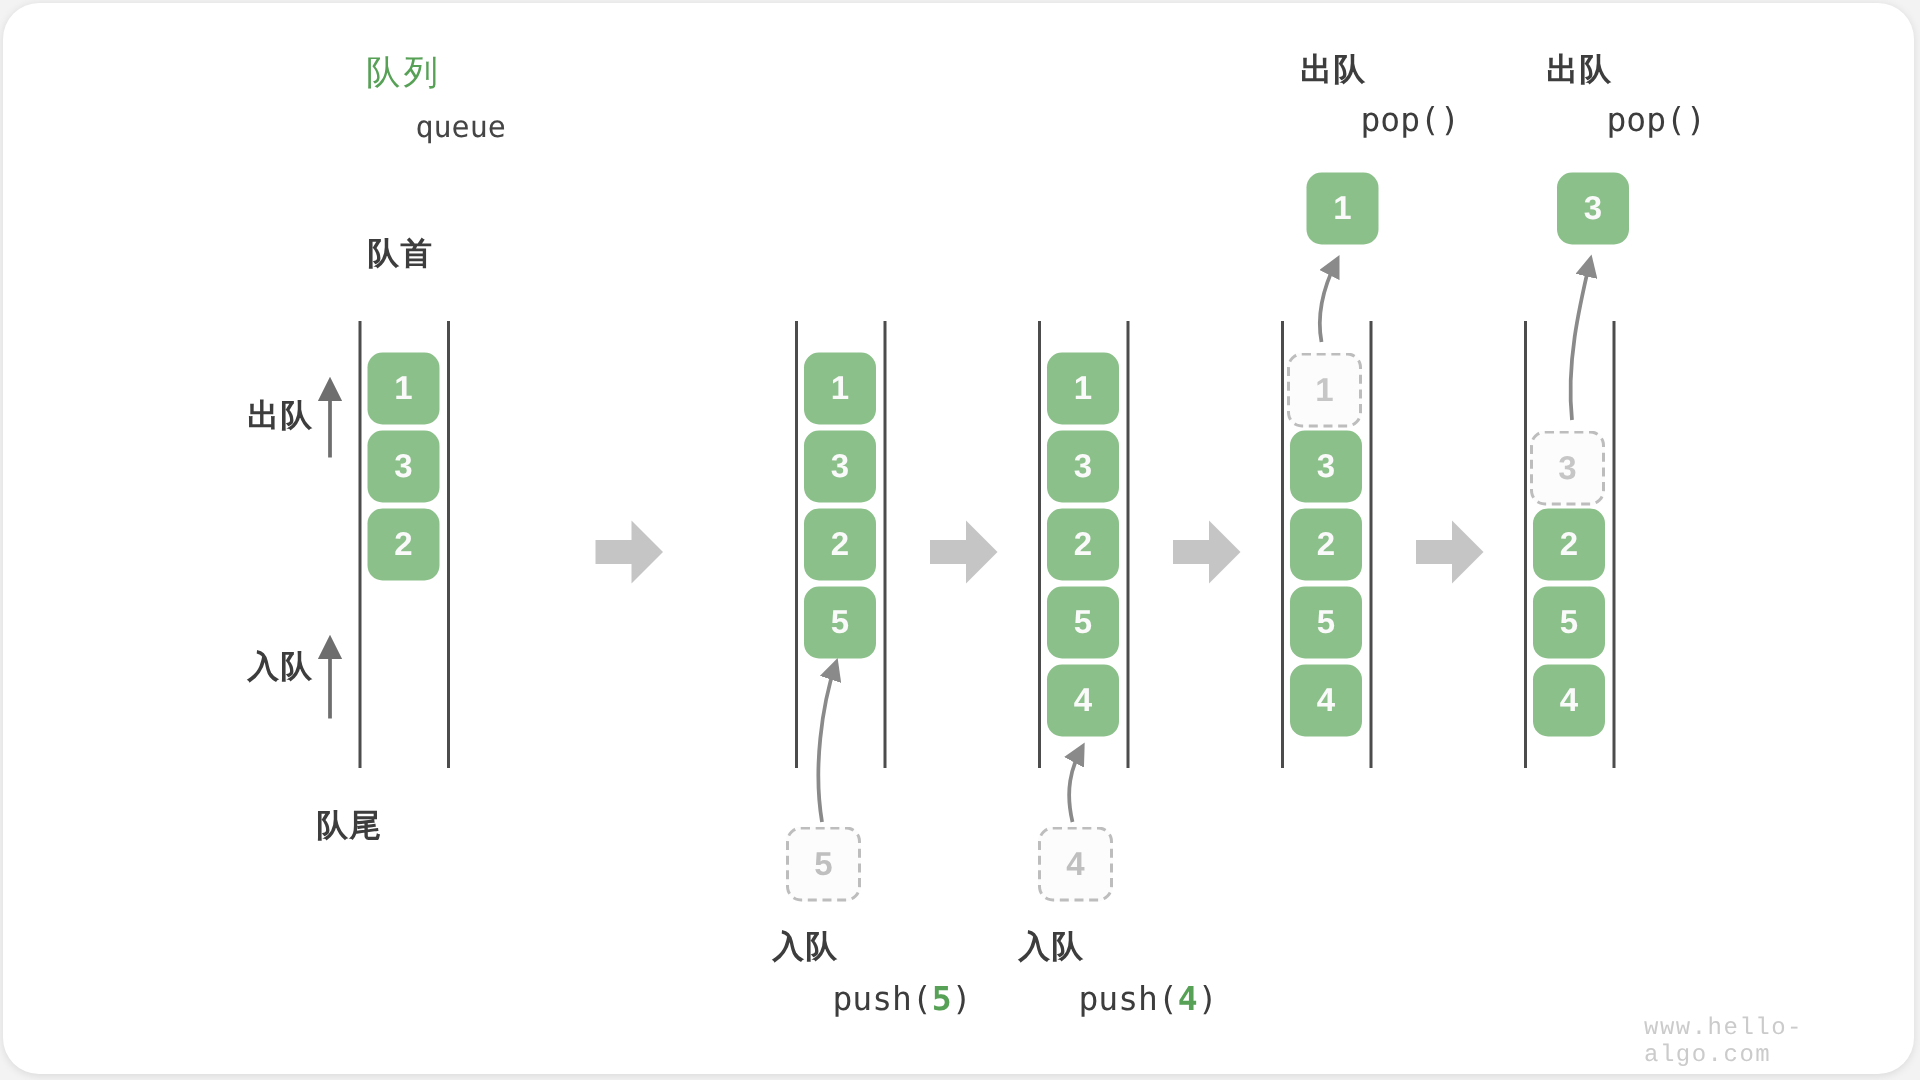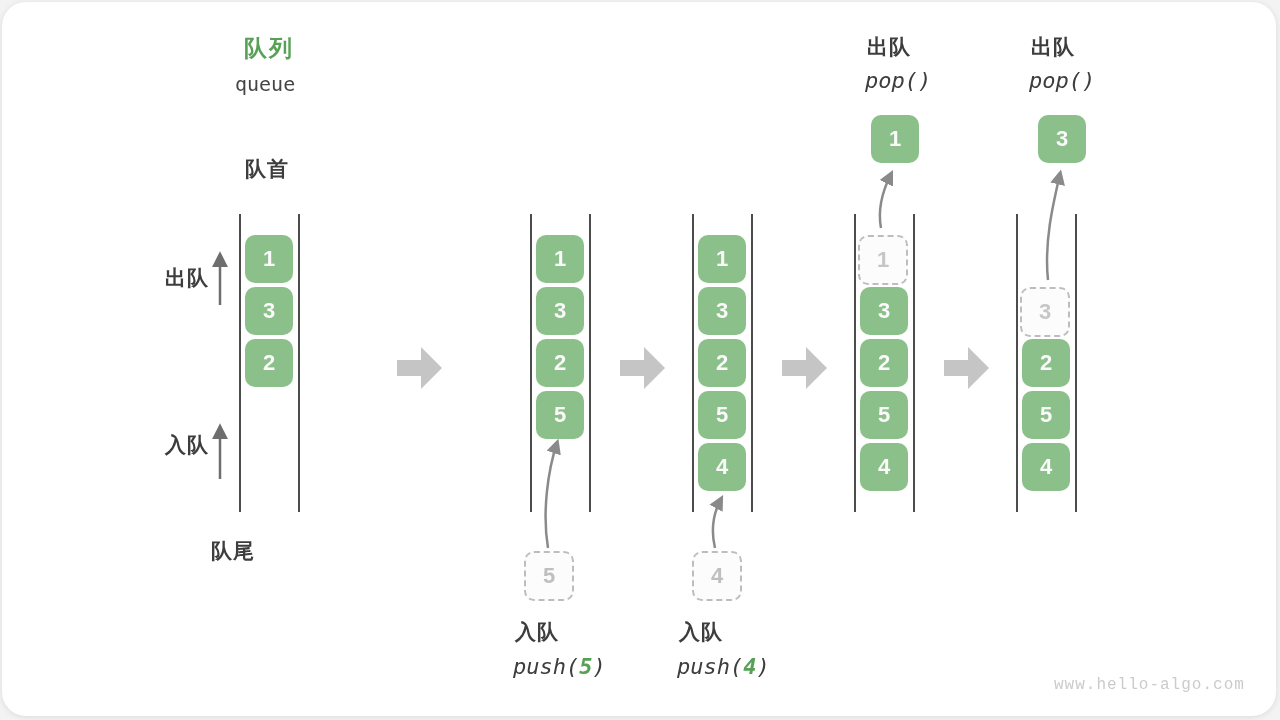--- a/index.html
+++ b/index.html
@@ -9,24 +9,24 @@
     font-family:"Liberation Sans",sans-serif;
     overflow:hidden;
   }
   .card{
     position:absolute;left:2px;top:2px;width:1274px;height:714px;
     background:#ffffff;border-radius:24px;
     box-shadow:0 1px 6px rgba(0,0,0,0.10);
   }
   .abs{position:absolute;}
   .zh{font-weight:bold;color:#3d3d3d;font-size:21px;line-height:1.1;letter-spacing:1px;}
-  .mono{font-family:"DejaVu Sans Mono","Liberation Mono",monospace;color:#3d3d3d;}
-  .title-zh{font-size:23px;font-weight:bold;color:var(--accent_green,#57a157);letter-spacing:2px;}
+  .mono{font-family:"DejaVu Sans Mono","Liberation Mono",monospace;color:#3d3d3d;margin-left:42px;}
+  .title-zh{font-size:23px;font-weight:normal;color:var(--accent_green,#57a157);letter-spacing:2px;}
   .title-en{font-size:20px;color:#454545;}
-  .op-mono{font-size:22px;font-style:italic;}
+  .op-mono{font-size:22px;}
   .green-arg{color:var(--accent_green,#57a157);font-weight:bold;}
 
   .queue-col{
     position:absolute;top:212px;height:298px;width:57px;
     border-left:2px solid #4c4c4c;border-right:2px solid #4c4c4c;
   }
   .cell{
     position:absolute;left:4px;width:48px;height:48px;
     background:var(--box_green,#8cc08a);border-radius:10px;
     color:#fafafa;font-size:22px;font-weight:bold;

